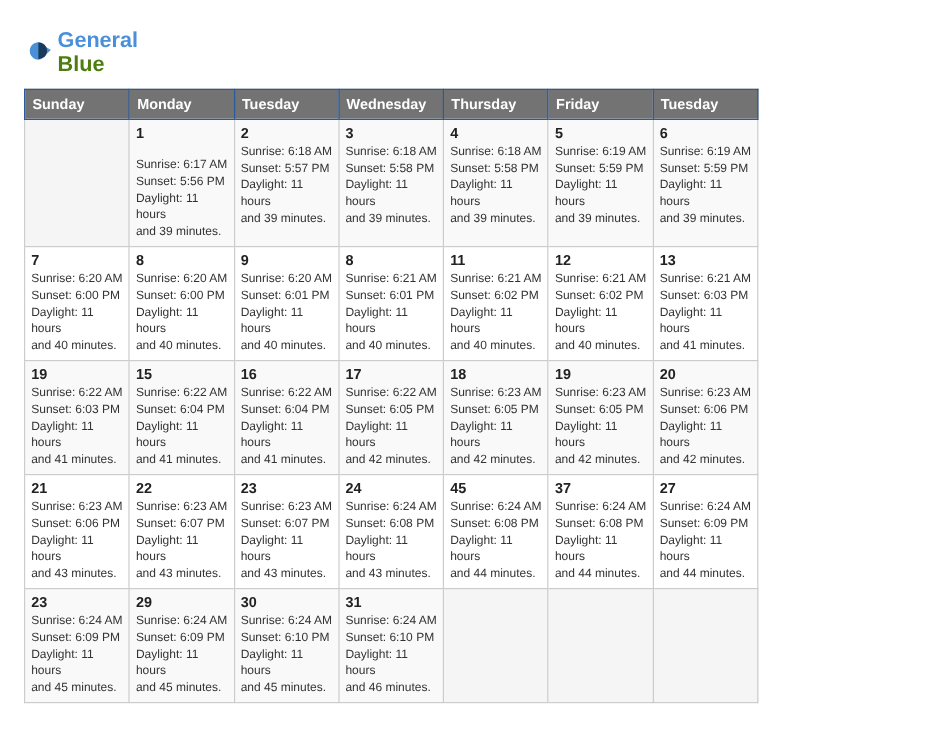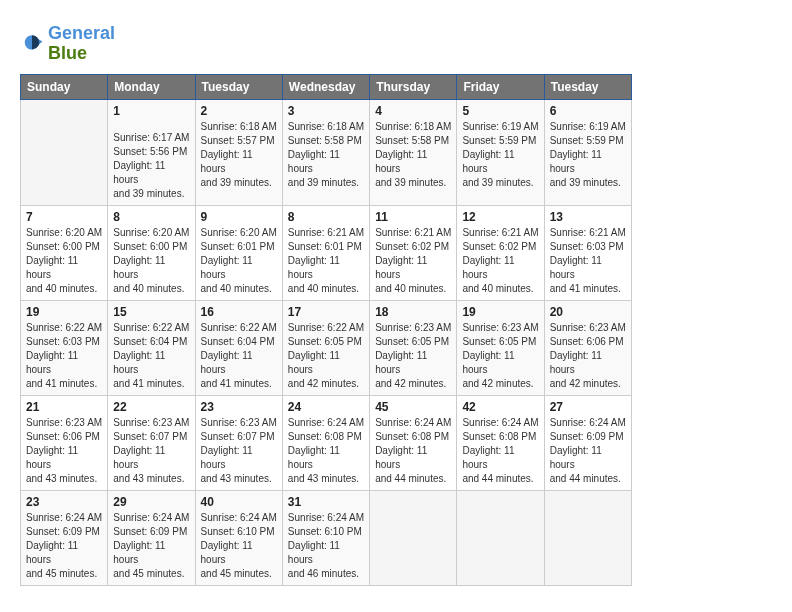--- a/index.html
+++ b/index.html
@@ -308,21 +308,21 @@
 and 43 minutes.</div>
           </td>
           <td>
             <span class="day-num">45</span>
             <div class="day-info" style="white-space: pre-line;">Sunrise: 6:24 AM
 Sunset: 6:08 PM
 Daylight: 11 hours
 and 44 minutes.</div>
           </td>
           <td>
-            <span class="day-num">42</span>
+            <span class="day-num">37</span>
             <div class="day-info" style="white-space: pre-line;">Sunrise: 6:24 AM
 Sunset: 6:08 PM
 Daylight: 11 hours
 and 44 minutes.</div>
           </td>
           <td>
             <span class="day-num">27</span>
             <div class="day-info" style="white-space: pre-line;">Sunrise: 6:24 AM
 Sunset: 6:09 PM
 Daylight: 11 hours
@@ -338,21 +338,21 @@
 and 45 minutes.</div>
           </td>
           <td>
             <span class="day-num">29</span>
             <div class="day-info" style="white-space: pre-line;">Sunrise: 6:24 AM
 Sunset: 6:09 PM
 Daylight: 11 hours
 and 45 minutes.</div>
           </td>
           <td>
-            <span class="day-num">40</span>
+            <span class="day-num">30</span>
             <div class="day-info" style="white-space: pre-line;">Sunrise: 6:24 AM
 Sunset: 6:10 PM
 Daylight: 11 hours
 and 45 minutes.</div>
           </td>
           <td>
             <span class="day-num">31</span>
             <div class="day-info" style="white-space: pre-line;">Sunrise: 6:24 AM
 Sunset: 6:10 PM
 Daylight: 11 hours

